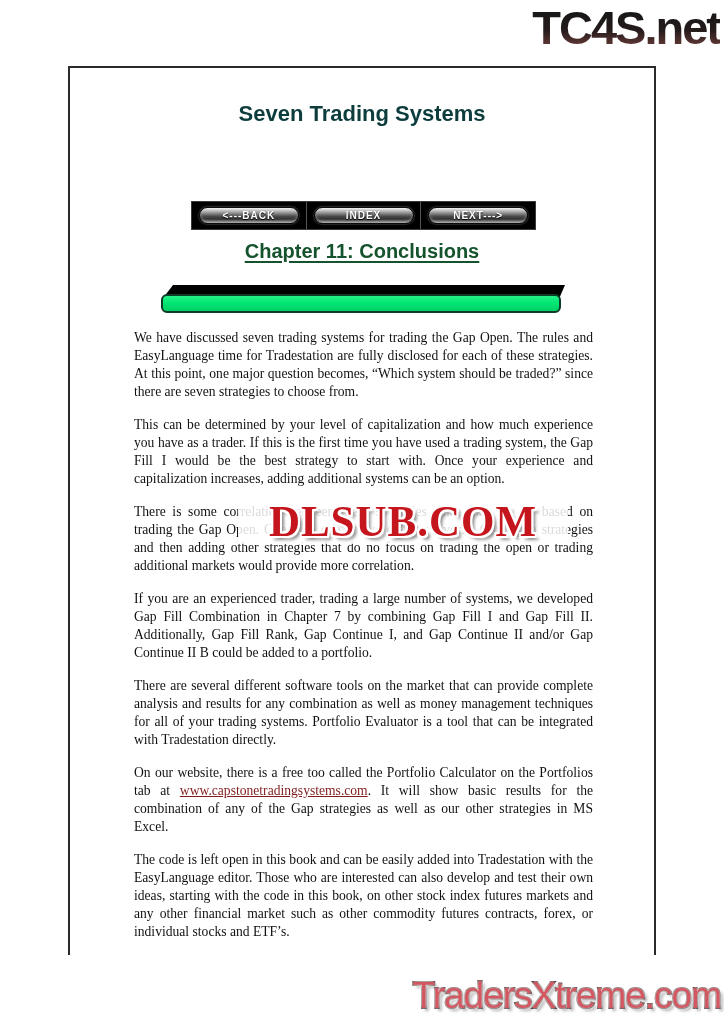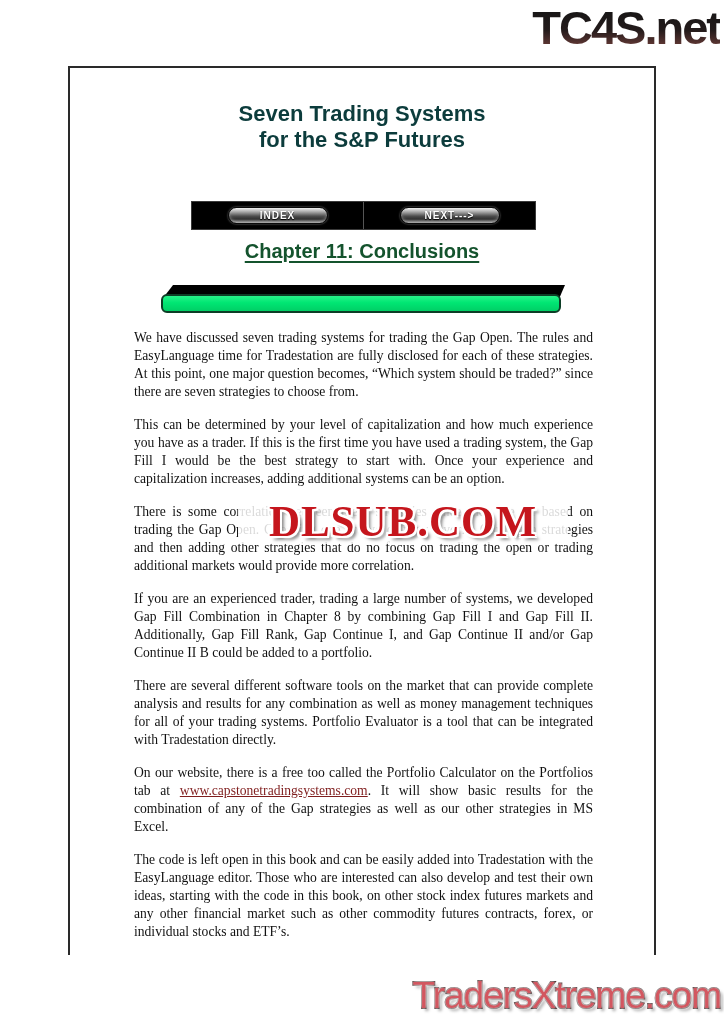--- a/index.html
+++ b/index.html
@@ -77,24 +77,26 @@
 <body>
 
 <div class="canvas">
 
   <div class="tc4s">TC4S.net</div>
 
   <div class="sheet">
 
     <div class="doc-title">
       <div>Seven Trading Systems</div>
-      <div>for the S&amp;P Futures</div>
     </div>
 
     <div class="nav-strip">
+      <div class="nav-cell">
+        <div class="pill-btn">&lt;---BACK</div>
+      </div>
       <div class="nav-cell">
         <div class="pill-btn">INDEX</div>
       </div>
       <div class="nav-cell">
         <div class="pill-btn">NEXT---&gt;</div>
       </div>
     </div>
 
     <div class="chapter">
       <span>Chapter 11: Conclusions</span>
@@ -102,21 +104,21 @@
 
     <div class="bar3d">
       <div class="top-face"></div>
       <div class="front-face"></div>
     </div>
 
     <div class="text-block">
       <p>We have discussed seven trading systems for trading the Gap Open.  The rules and EasyLanguage time for Tradestation are fully disclosed for each of these strategies.  At this point, one major question becomes, “Which system should be traded?” since there are seven strategies to choose from.</p>
       <p>This can be determined by your level of capitalization and how much experience you have as a trader.  If this is the first time you have used a trading system, the Gap Fill I would be the best strategy to start with.  Once your experience and capitalization increases, adding additional systems can be an option.</p>
       <p>There is some correlation between these strategies since they are all based on trading the Gap Open.  Choosing one or two of your favorite Gap Open strategies and then adding other strategies that do no focus on trading the open or trading additional markets would provide more correlation.</p>
-      <p>If you are an experienced trader, trading a large number of systems, we developed Gap Fill Combination in Chapter 8 by combining Gap Fill I and Gap Fill II.  Additionally, Gap Fill Rank, Gap Continue I, and Gap Continue II and/or Gap Continue II B could be added to a portfolio.</p>
+      <p>If you are an experienced trader, trading a large number of systems, we developed Gap Fill Combination in Chapter 7 by combining Gap Fill I and Gap Fill II.  Additionally, Gap Fill Rank, Gap Continue I, and Gap Continue II and/or Gap Continue II B could be added to a portfolio.</p>
       <p>There are several different software tools on the market that can provide complete analysis and results for any combination as well as money management techniques for all of your trading systems.  Portfolio Evaluator is a tool that can be integrated with Tradestation directly.</p>
       <p><span>On our website, there is a free too called the Portfolio Calculator on the Portfolios tab at </span><a class="body-link">www.capstonetradingsystems.com</a><span>.  It will show basic results for the combination of any of the Gap strategies as well as our other strategies in MS Excel.</span></p>
       <p>The code is left open in this book and can be easily added into Tradestation with the EasyLanguage editor.  Those who are interested can also develop and test their own ideas, starting with the code in this book, on other stock index futures markets and any other financial market such as other commodity futures contracts, forex, or individual stocks and ETF’s.</p>
     </div>
 
     <div class="watermark">
       <span>DLSUB.COM</span>
     </div>
 
   </div>

